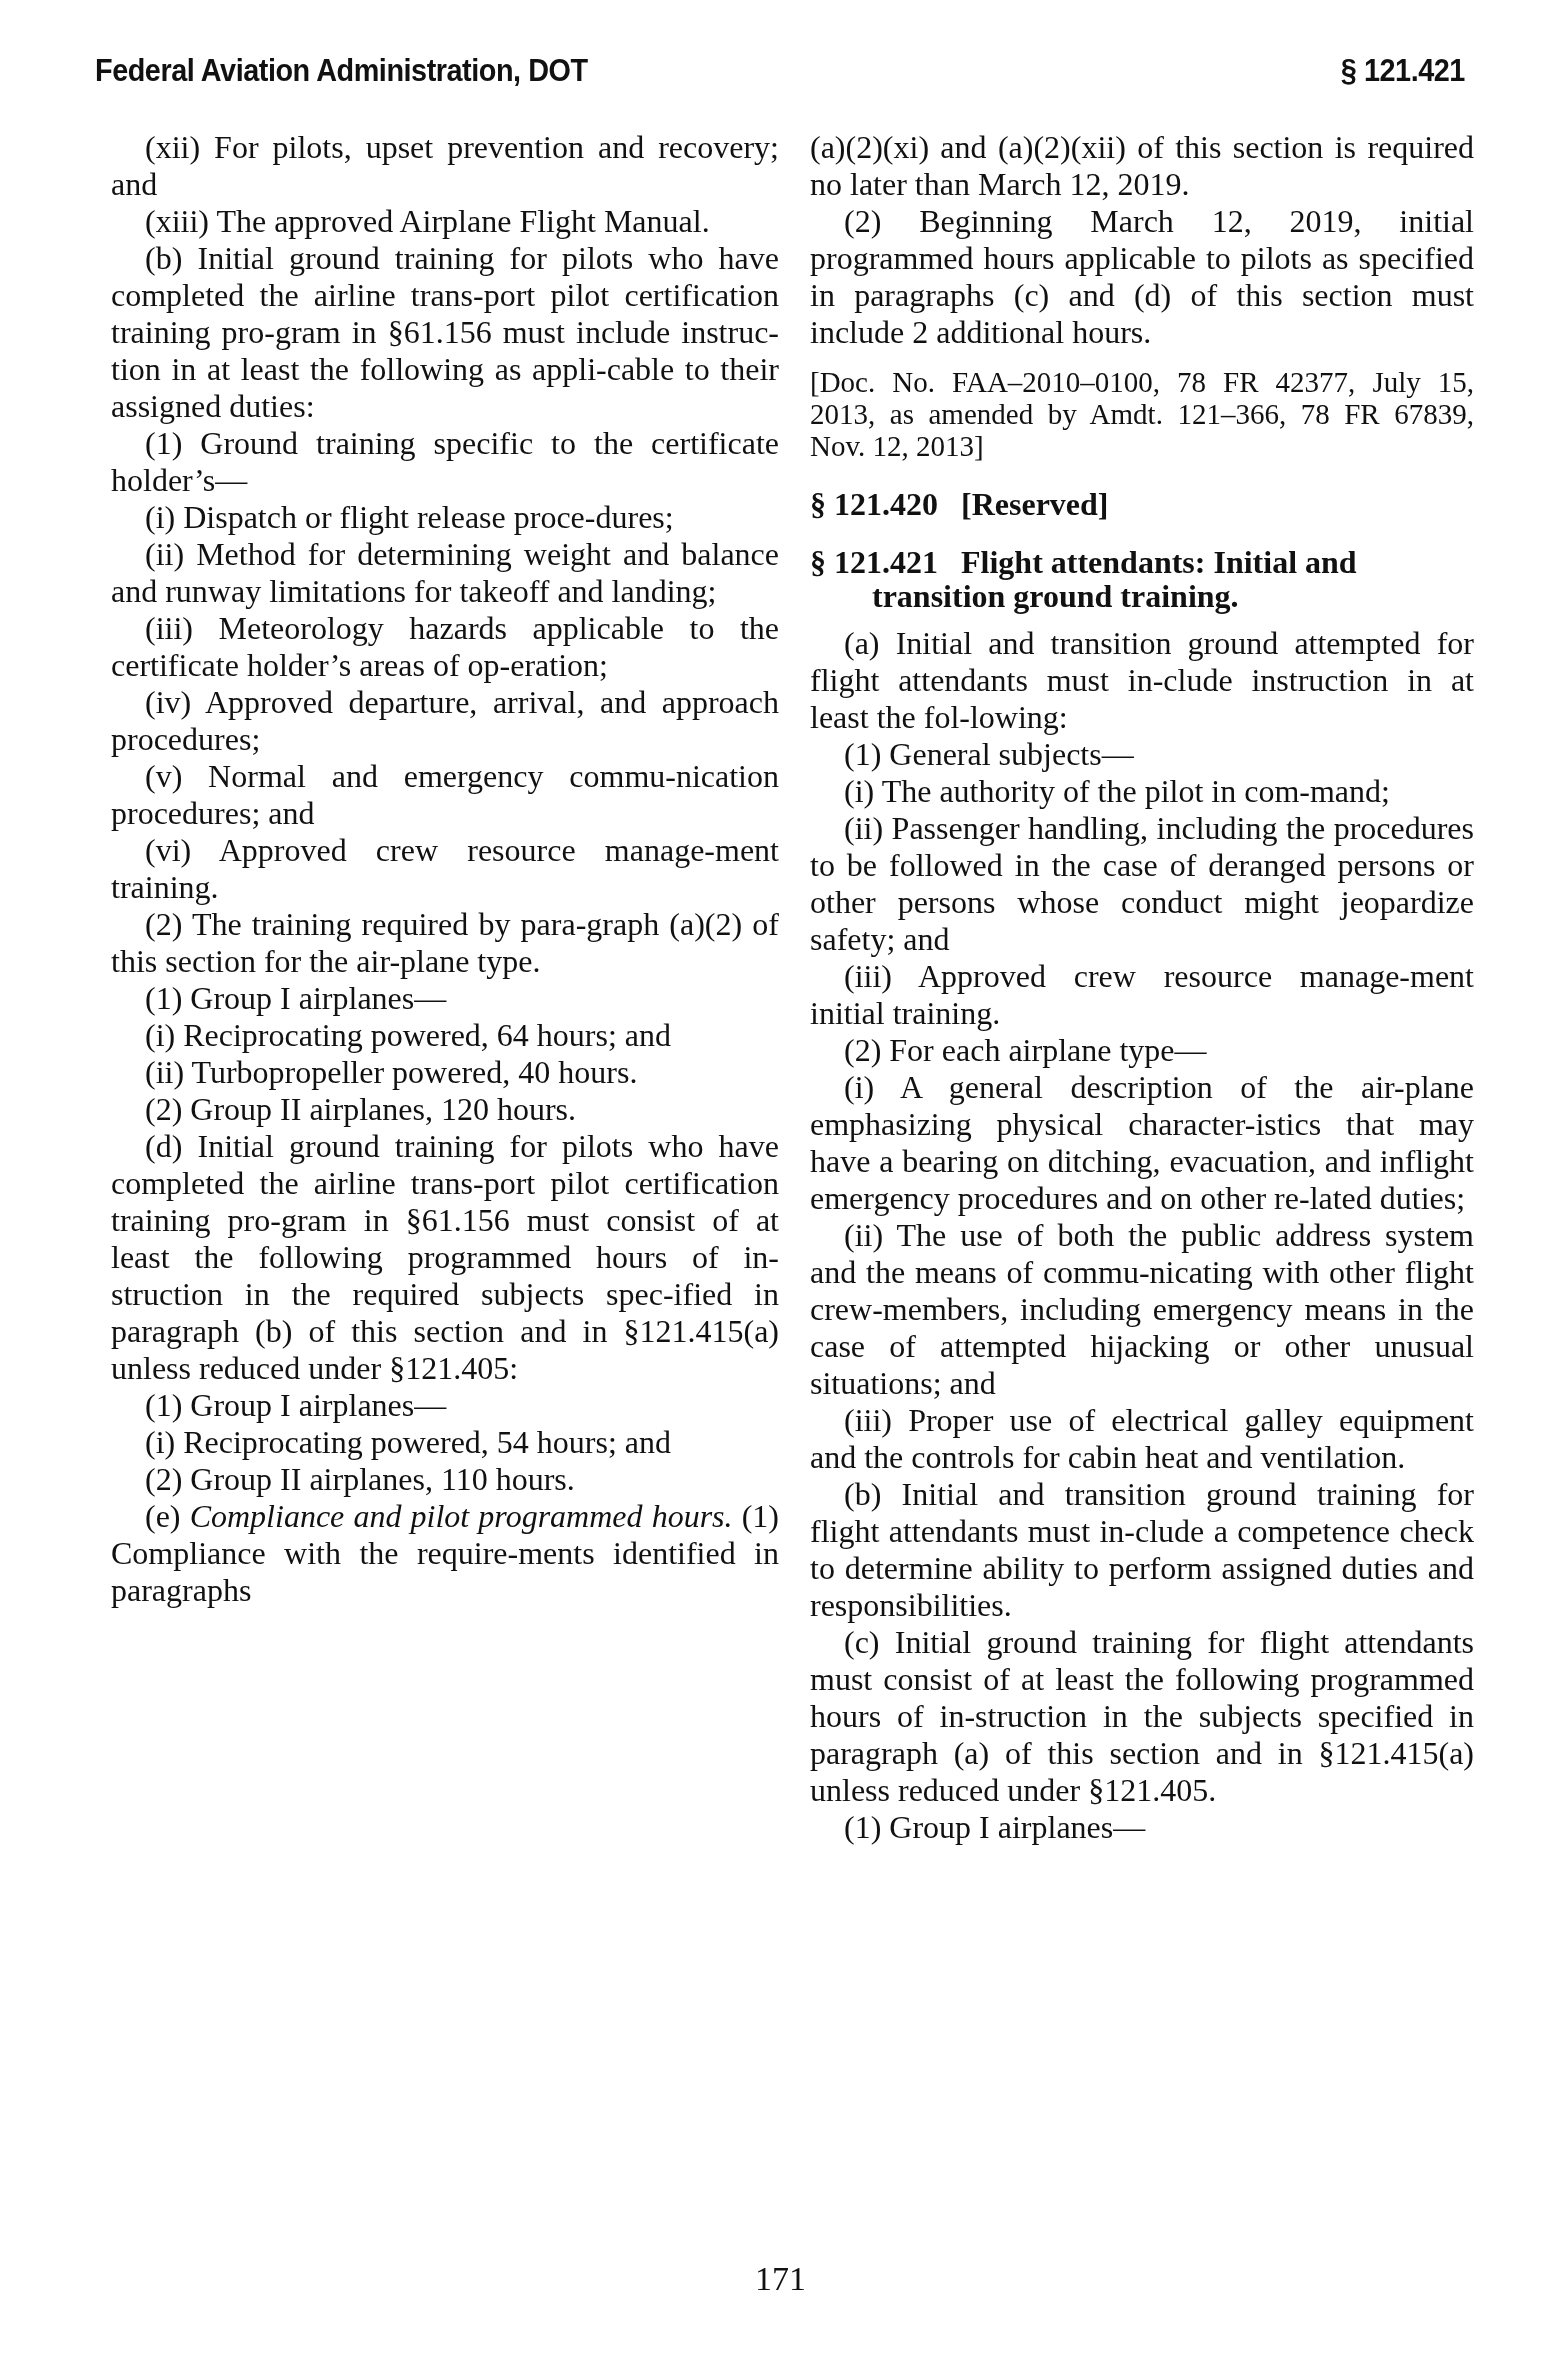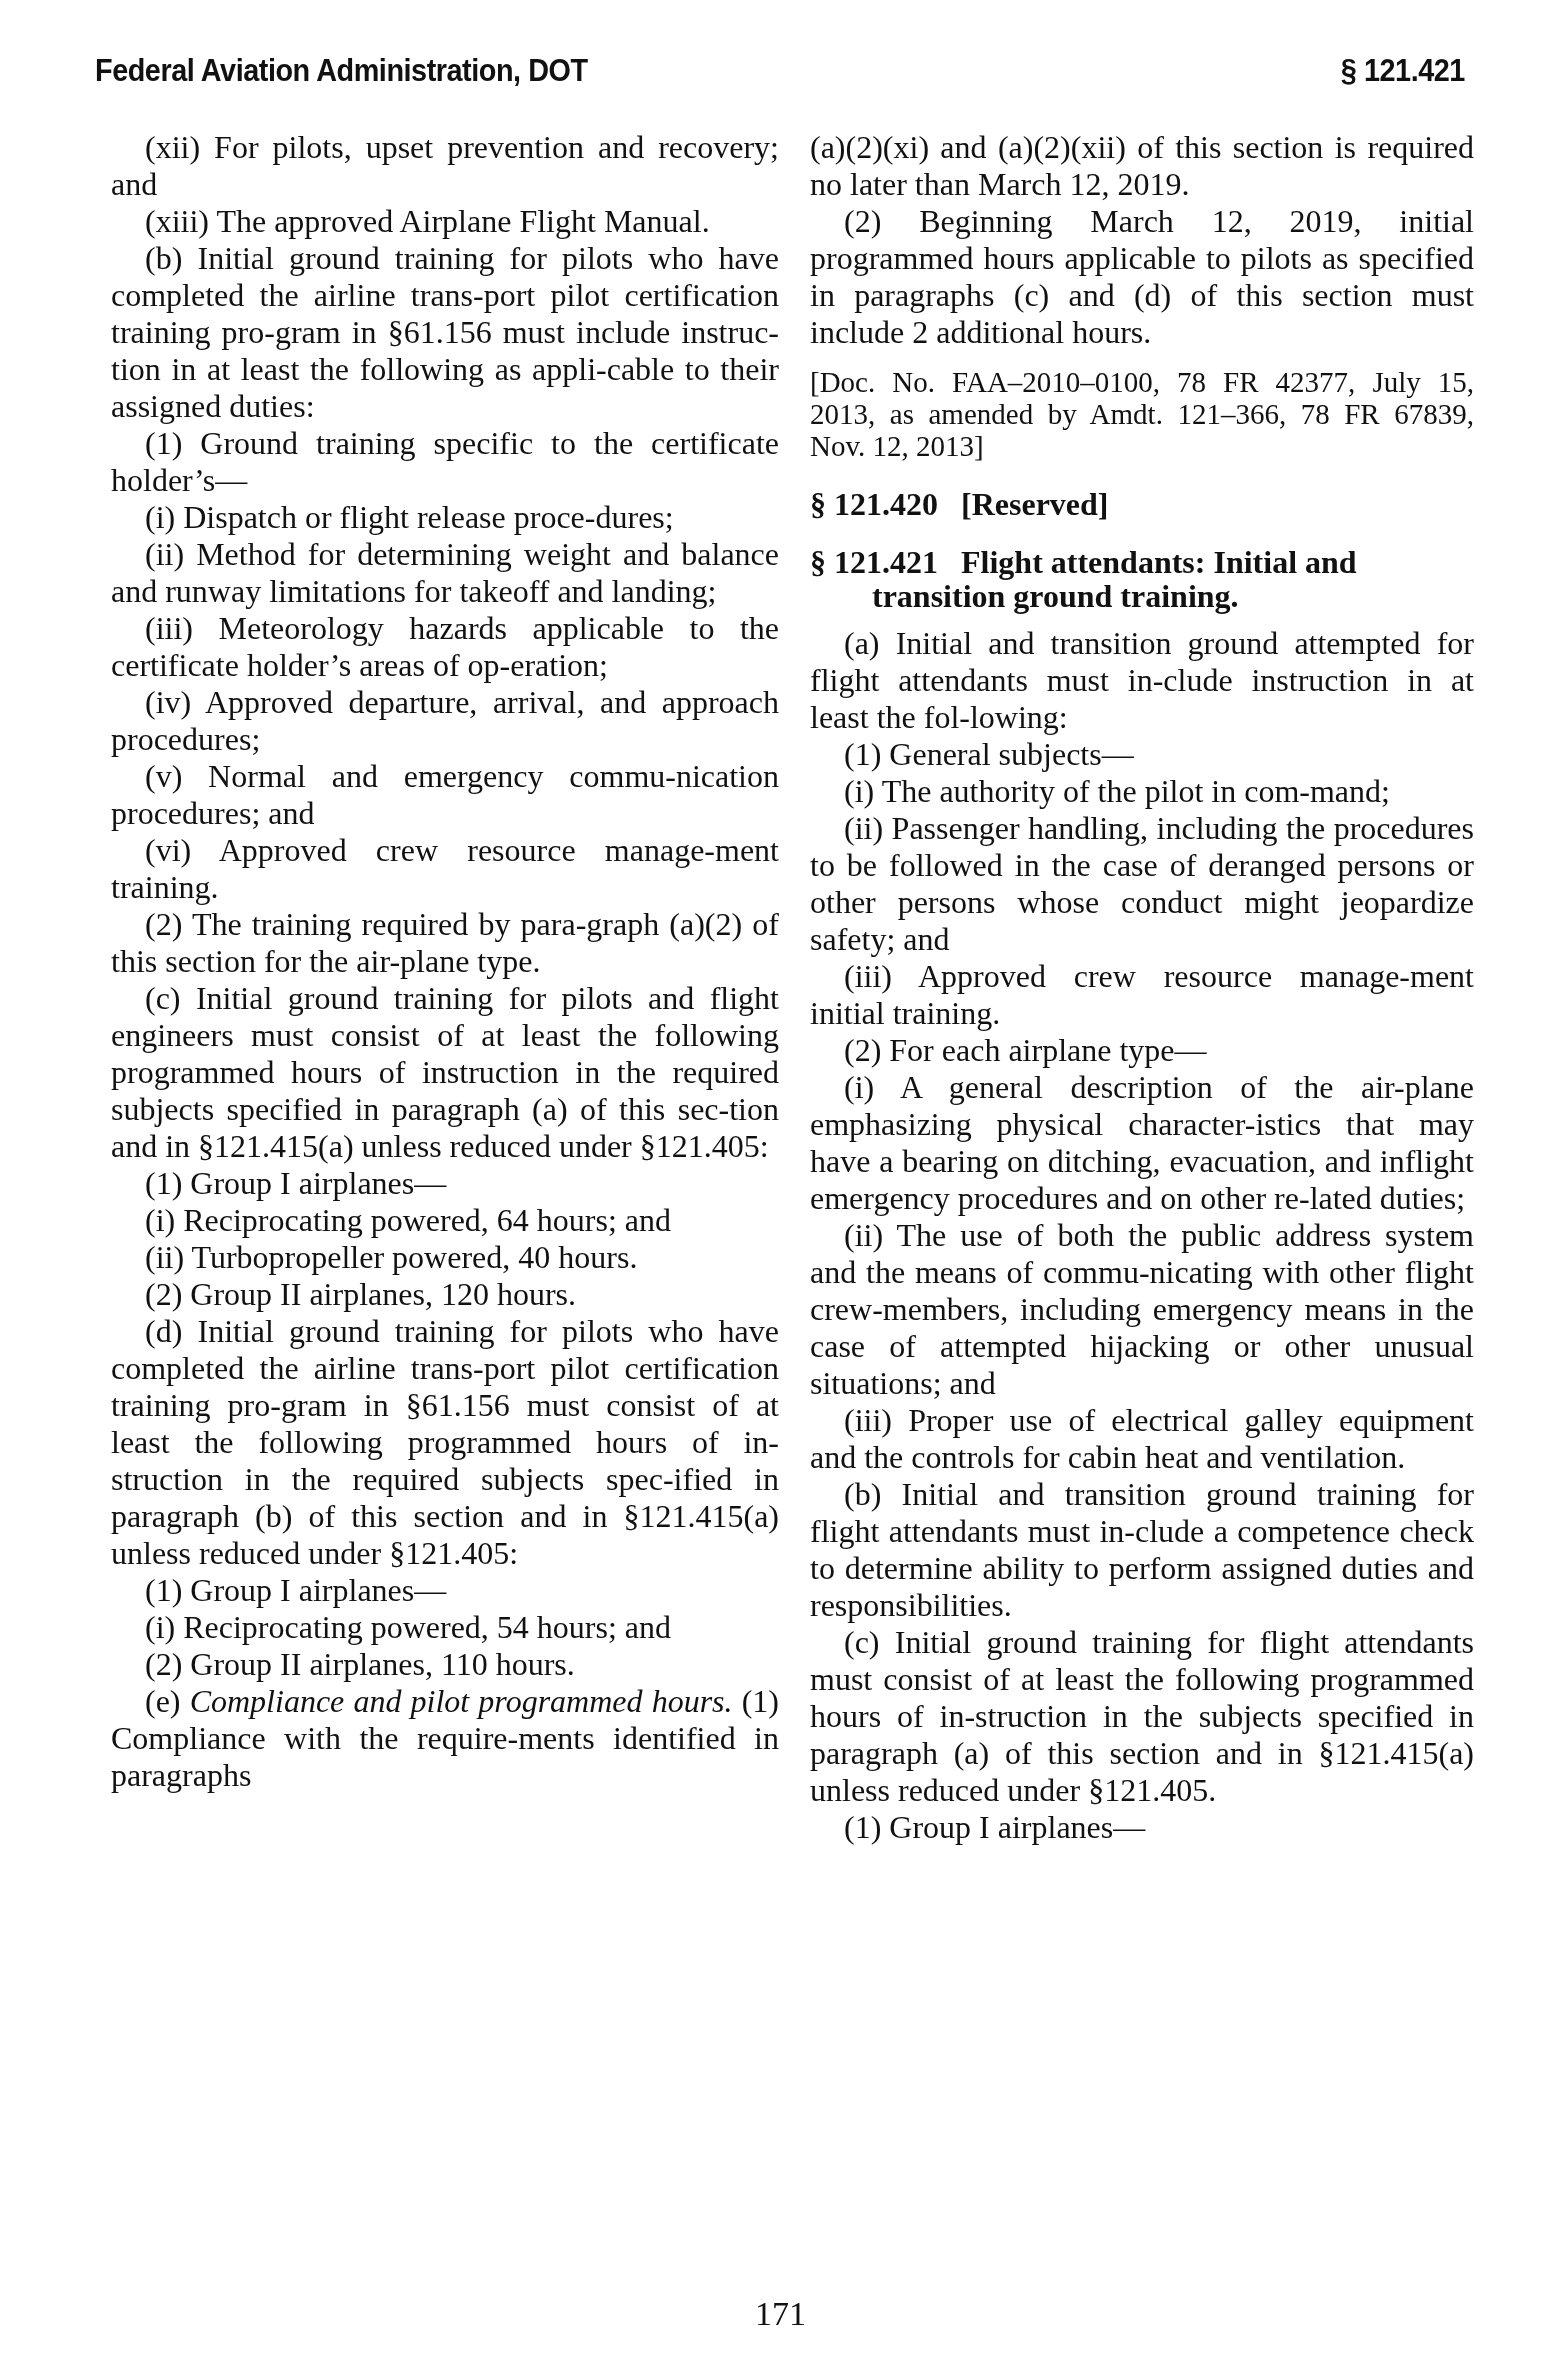--- a/index.html
+++ b/index.html
@@ -66,21 +66,20 @@
   }
   .section-heading + p { margin-top: 11.4px; }
   .sec-num { margin-right: 23px; }
   .page-number {
     position: absolute;
     top: 2260px;
     left: 0;
     width: 1561px;
     text-align: center;
     font-size: 34px;
-    margin-top: 35px;
   }
   em { font-style: italic; }
 </style>
 </head>
 <body>
 
 <header class="running-head">
   <span>Federal Aviation Administration, DOT</span>
   <span>§ 121.421</span>
 </header>
@@ -90,21 +89,20 @@
   <p>(xiii) The approved Airplane Flight Manual.</p>
   <p>(b) Initial ground training for pilots who have completed the airline trans-port pilot certification training pro-gram in §61.156 must include instruc-tion in at least the following as appli-cable to their assigned duties:</p>
   <p>(1) Ground training specific to the certificate holder’s—</p>
   <p>(i) Dispatch or flight release proce-dures;</p>
   <p>(ii) Method for determining weight and balance and runway limitations for takeoff and landing;</p>
   <p>(iii) Meteorology hazards applicable to the certificate holder’s areas of op-eration;</p>
   <p>(iv) Approved departure, arrival, and approach procedures;</p>
   <p>(v) Normal and emergency commu-nication procedures; and</p>
   <p>(vi) Approved crew resource manage-ment training.</p>
   <p>(2) The training required by para-graph (a)(2) of this section for the air-plane type.</p>
-  <p>(c) Initial ground training for pilots and flight engineers must consist of at least the following programmed hours of instruction in the required subjects specified in paragraph (a) of this sec-tion and in §121.415(a) unless reduced under §121.405:</p>
   <p>(1) Group I airplanes—</p>
   <p>(i) Reciprocating powered, 64 hours; and</p>
   <p>(ii) Turbopropeller powered, 40 hours.</p>
   <p>(2) Group II airplanes, 120 hours.</p>
   <p>(d) Initial ground training for pilots who have completed the airline trans-port pilot certification training pro-gram in §61.156 must consist of at least the following programmed hours of in-struction in the required subjects spec-ified in paragraph (b) of this section and in §121.415(a) unless reduced under §121.405:</p>
   <p>(1) Group I airplanes—</p>
   <p>(i) Reciprocating powered, 54 hours; and</p>
   <p>(2) Group II airplanes, 110 hours.</p>
   <p><span>(e)</span> <em>Compliance and pilot programmed hours.</em> <span>(1) Compliance with the require-ments identified in paragraphs</span></p>
 </div>

